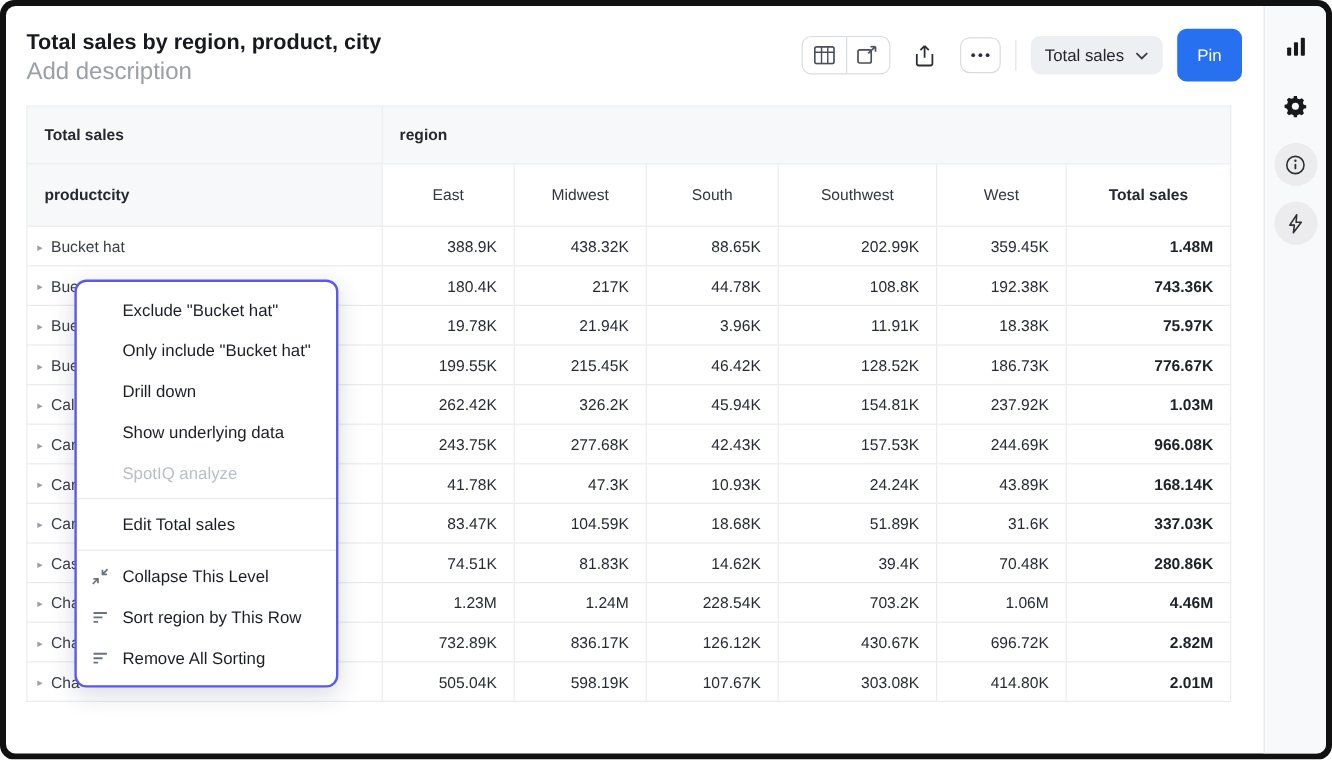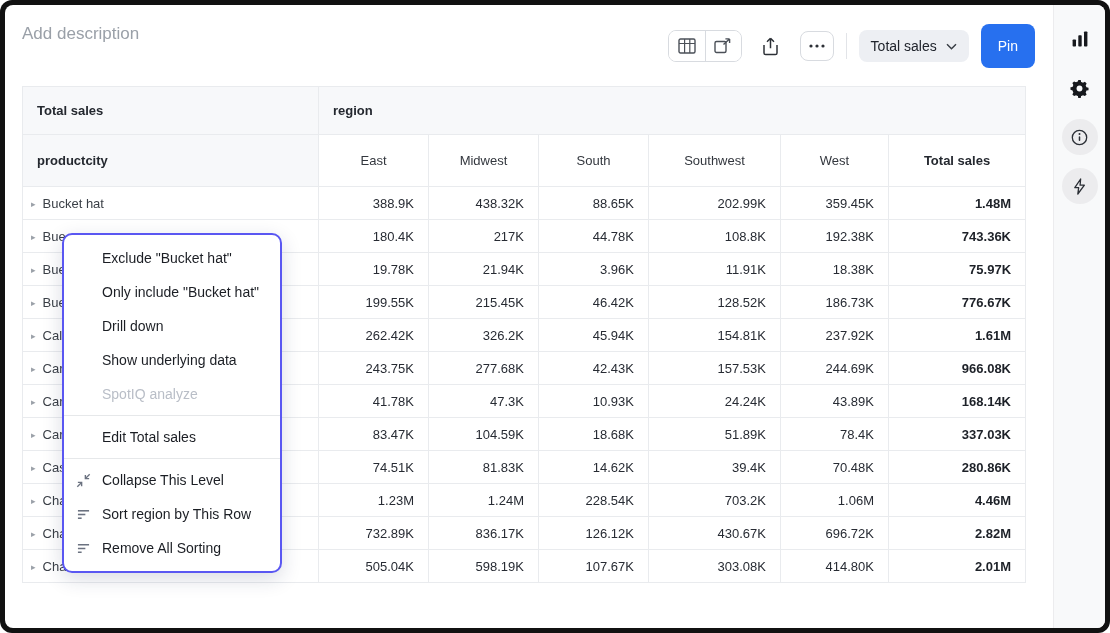--- a/index.html
+++ b/index.html
@@ -9,21 +9,21 @@
   .frame { width:1110px; height:633px; background:#111; border-radius:12px; padding:5px; }
   .window { width:100%; height:100%; background:#fff; border-radius:8px; overflow:hidden;
             display:flex; position:relative; }
 
   .main { flex:1 1 auto; position:relative; overflow:hidden; }
 
   
   .hdr { display:flex; justify-content:space-between; align-items:flex-start;
          padding:17px 18px 0 17px; }
   .title { font-size:18px; font-weight:700; color:#17191f; line-height:26px; }
-  .subtitle { font-size:17px; color:#9aa0a8; line-height:20px; margin-top:2px; cursor:pointer; }
+  .subtitle { font-size:20px; color:#9aa0a8; line-height:20px; margin-top:2px; cursor:pointer; }
 
   .toolbar { display:flex; align-items:center; gap:12px; margin-top:2px; }
   .seg { display:flex; border:1px solid #d8dbe0; border-radius:8px; overflow:hidden; }
   .seg .segbtn { width:36px; height:30px; display:flex; align-items:center; justify-content:center;
                  background:#fff; cursor:pointer; }
   .seg .segbtn + .segbtn { border-left:1px solid #d8dbe0; }
   .iconbtn { width:34px; height:30px; display:flex; align-items:center; justify-content:center;
              cursor:pointer; border-radius:8px; }
   .iconbtn.bordered { border:1px solid #d8dbe0; }
   .vdiv { width:1px; height:26px; background:#e2e4e8; }
@@ -71,20 +71,21 @@
 </head>
 <body>
 
 <div class="frame">
   <div class="window">
 
     <div class="main">
 
       <div class="hdr">
         <div>
+          <div class="title">Total sales by region, product, city</div>
           <div class="subtitle">Add description</div>
         </div>
 
         <div class="toolbar">
           <div class="seg">
             <div class="segbtn">
               <svg width="18" height="16" viewBox="0 0 18 16">
                   <rect x="1" y="1" width="16" height="14" rx="1.5" fill="none" stroke="#4b5058" stroke-width="1.4"></rect>
                   <line x1="1" y1="5.5" x2="17" y2="5.5" stroke="#4b5058" stroke-width="1.2"></line>
                   <line x1="6.6" y1="1" x2="6.6" y2="15" stroke="#4b5058" stroke-width="1.2"></line>
@@ -195,21 +196,21 @@
                 <td class="val">186.73K</td>
                 <td class="val total">776.67K</td>
               </tr>
               <tr>
                 <td class="rowlabel"><span class="caret">▸</span><span>Cali</span></td>
                 <td class="val">262.42K</td>
                 <td class="val">326.2K</td>
                 <td class="val">45.94K</td>
                 <td class="val">154.81K</td>
                 <td class="val">237.92K</td>
-                <td class="val total">1.61M</td>
+                <td class="val total">1.03M</td>
               </tr>
               <tr>
                 <td class="rowlabel"><span class="caret">▸</span><span>Car</span></td>
                 <td class="val">243.75K</td>
                 <td class="val">277.68K</td>
                 <td class="val">42.43K</td>
                 <td class="val">157.53K</td>
                 <td class="val">244.69K</td>
                 <td class="val total">966.08K</td>
               </tr>
@@ -221,21 +222,21 @@
                 <td class="val">24.24K</td>
                 <td class="val">43.89K</td>
                 <td class="val total">168.14K</td>
               </tr>
               <tr>
                 <td class="rowlabel"><span class="caret">▸</span><span>Car</span></td>
                 <td class="val">83.47K</td>
                 <td class="val">104.59K</td>
                 <td class="val">18.68K</td>
                 <td class="val">51.89K</td>
-                <td class="val">78.4K</td>
+                <td class="val">31.6K</td>
                 <td class="val total">337.03K</td>
               </tr>
               <tr>
                 <td class="rowlabel"><span class="caret">▸</span><span>Cas</span></td>
                 <td class="val">74.51K</td>
                 <td class="val">81.83K</td>
                 <td class="val">14.62K</td>
                 <td class="val">39.4K</td>
                 <td class="val">70.48K</td>
                 <td class="val total">280.86K</td>

